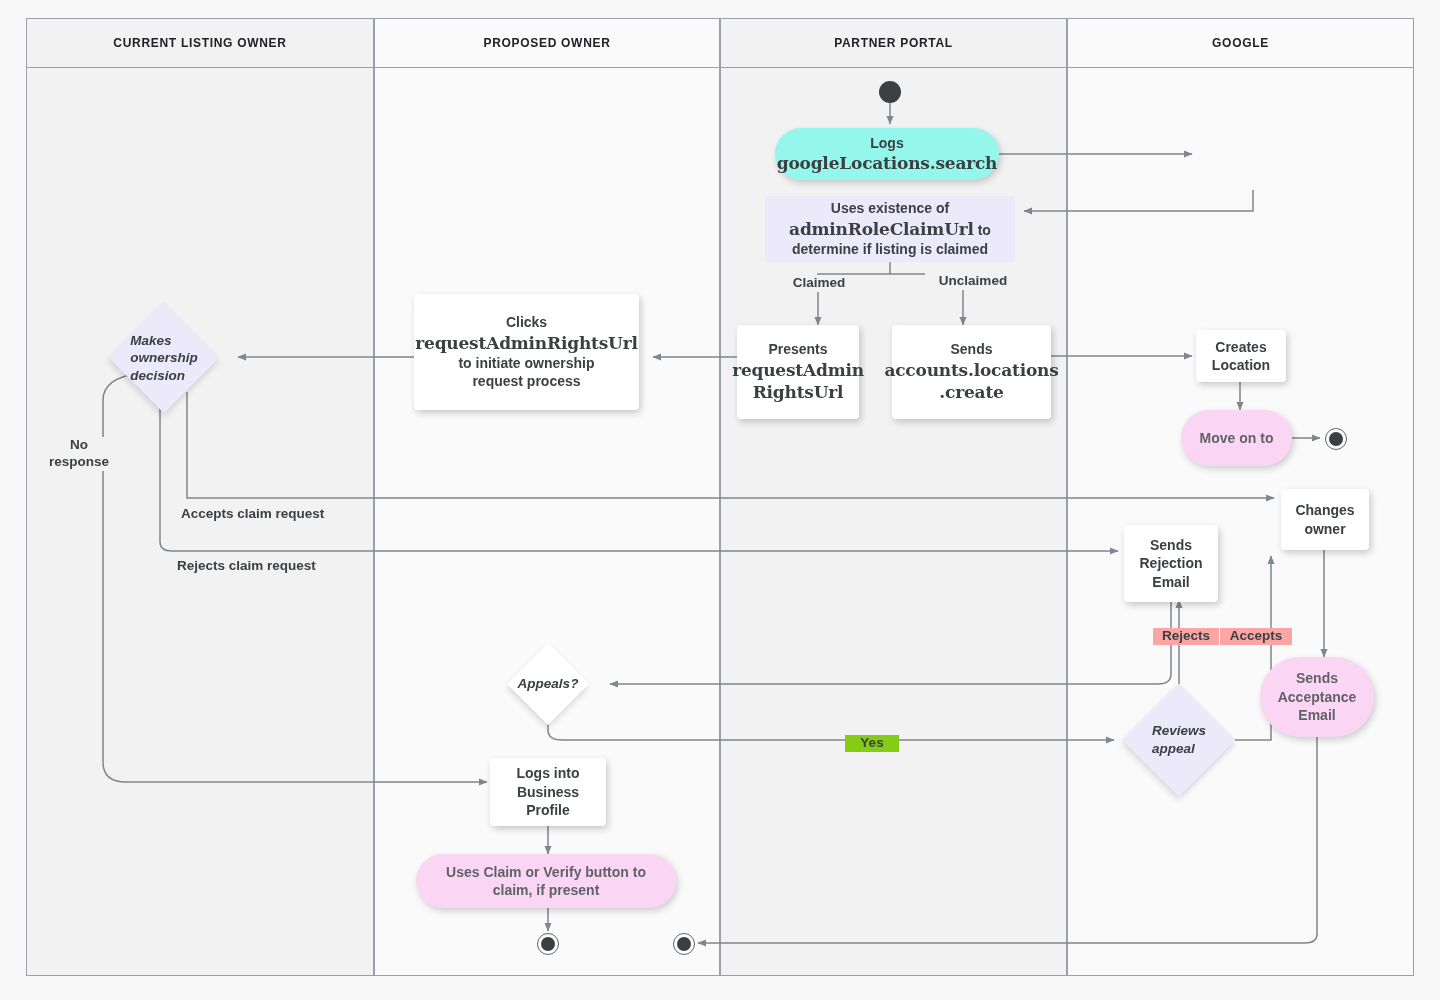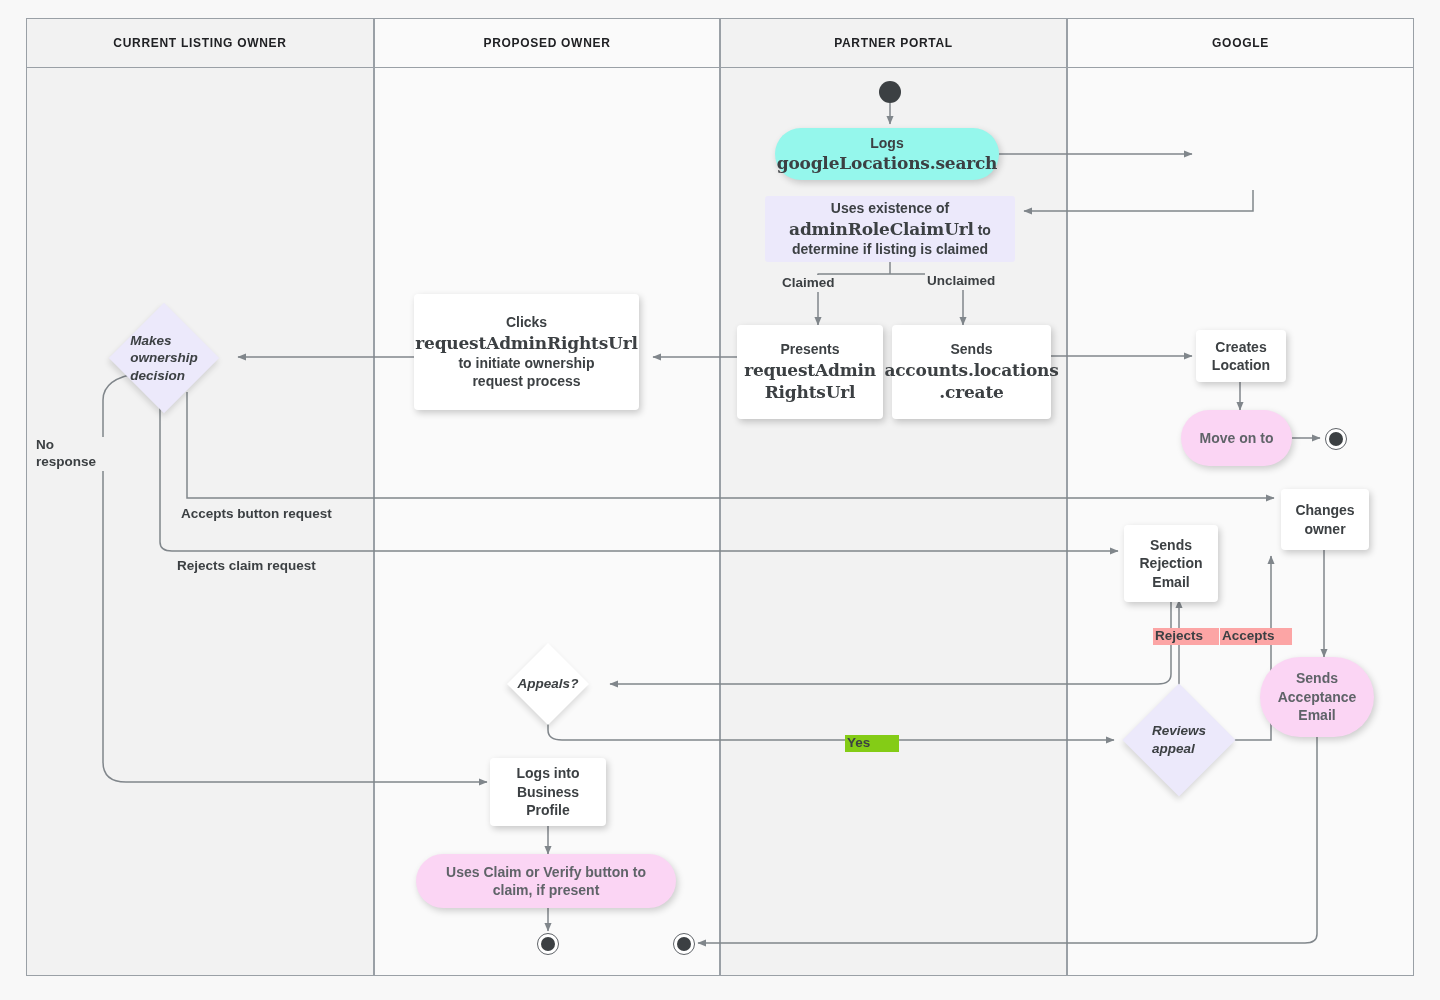--- a/index.html
+++ b/index.html
@@ -35,21 +35,21 @@
   
   .dot-start{position:absolute;width:22px;height:22px;border-radius:50%;
         background:#3c4043;z-index:7;}
   .dot-end{position:absolute;width:20px;height:20px;border-radius:50%;
         border:1.6px solid #5f6368;background:#fff;z-index:7;}
   .dot-end::after{content:"";position:absolute;left:3px;top:3px;width:14px;height:14px;
         border-radius:50%;background:#3c4043;}
 
   
   .elabel{position:absolute;font-size:13.5px;font-weight:700;color:#3c4043;
-          background:#f2f2f2;line-height:1.25;z-index:5;padding:0 2px;}
+          background:#f2f2f2;line-height:1.25;text-align:center;z-index:5;padding:0 2px;}
   .elabel.onwhite{background:#fca5a5;}
 
   svg#wires{position:absolute;left:0;top:0;width:1440px;height:1000px;z-index:2;}
 </style>
 </head>
 <body>
 
 <div id="canvas">
 
   <div class="lane-head" style="left:26px;top:18px;width:348px;height:50px;">
@@ -136,21 +136,21 @@
 
   <div class="node lav-rect" style="left:765px;top:196px;width:250px;height:66px;flex-direction:column;">
     <span>Uses existence of</span>
     <span><span class="mono">adminRoleClaimUrl</span><span> to</span></span>
     <span>determine if listing is claimed</span>
   </div>
 
   <div class="elabel" style="left:780px;top:275px;width:74px;">Claimed</div>
   <div class="elabel" style="left:925px;top:273px;width:92px;">Unclaimed</div>
 
-  <div class="node rect" style="left:737px;top:325px;width:146px;height:94px;flex-direction:column;">
+  <div class="node rect" style="left:737px;top:325px;width:122px;height:94px;flex-direction:column;">
     <span>Presents</span>
     <span class="mono">requestAdmin</span>
     <span class="mono">RightsUrl</span>
   </div>
 
   <div class="node rect" style="left:892px;top:325px;width:159px;height:94px;flex-direction:column;">
     <span>Sends</span>
     <span class="mono">accounts.locations</span>
     <span class="mono">.create</span>
   </div>
@@ -215,17 +215,17 @@
     <div class="lbl" style="white-space:pre-line;">Makes
 ownership
 decision</div>
   </div>
 
   <div class="elabel" style="left:34px;top:437px;width:86px;">
     <div>No</div>
     <div>response</div>
   </div>
 
-  <div class="elabel" style="left:179px;top:506px;width:174px;text-align:left;">Accepts button request</div>
+  <div class="elabel" style="left:179px;top:506px;width:174px;text-align:left;">Accepts claim request</div>
 
   <div class="elabel" style="left:175px;top:558px;width:176px;text-align:left;">Rejects claim request</div>
 
 </div>
 
 </body></html>

